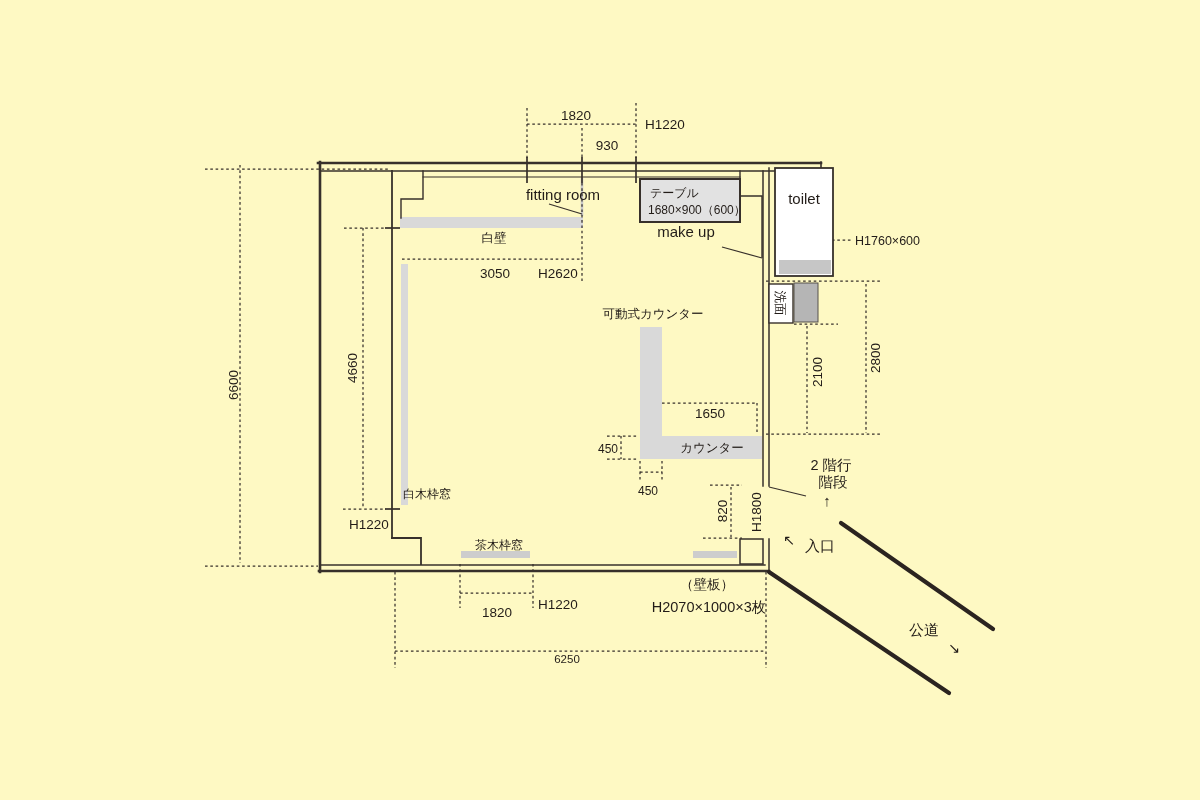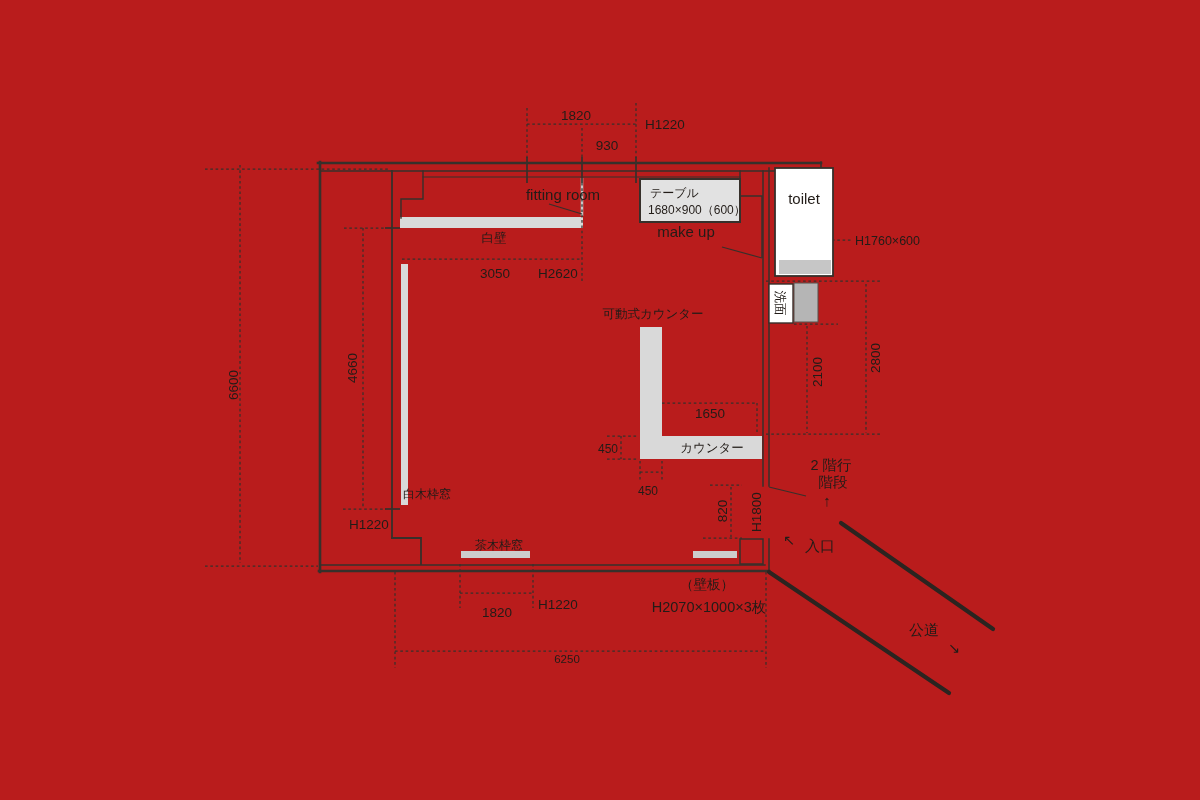--- a/index.html
+++ b/index.html
@@ -1,16 +1,16 @@
 <!DOCTYPE html>
 <html><head>
 <meta charset="utf-8">
 <style>
   html,body{margin:0;padding:0;background:#ffffff;}
-  .stage{position:relative;width:1200px;height:800px;background:#b91c1c;overflow:hidden;}
+  .stage{position:relative;width:1200px;height:800px;background:#fef9c3;overflow:hidden;}
   svg{display:block;}
   text{fill:#221c18;font-family:"Liberation Sans","DejaVu Sans",sans-serif;}
   .wall{stroke:#37302b;fill:none;stroke-linecap:square;}
   .dim{stroke:#37302b;stroke-width:1.25;stroke-dasharray:2.6 2.7;fill:none;}
   .tick{stroke:#37302b;stroke-width:1.7;fill:none;}
   .leader{stroke:#37302b;stroke-width:1.2;fill:none;}
   .road{stroke:#2b2420;stroke-width:4.2;fill:none;stroke-linecap:round;}
   .graybar{fill:#d9d9d9;}
   .graybar2{fill:#cdcdcd;}
   .t11{font-size:11.5px;}

